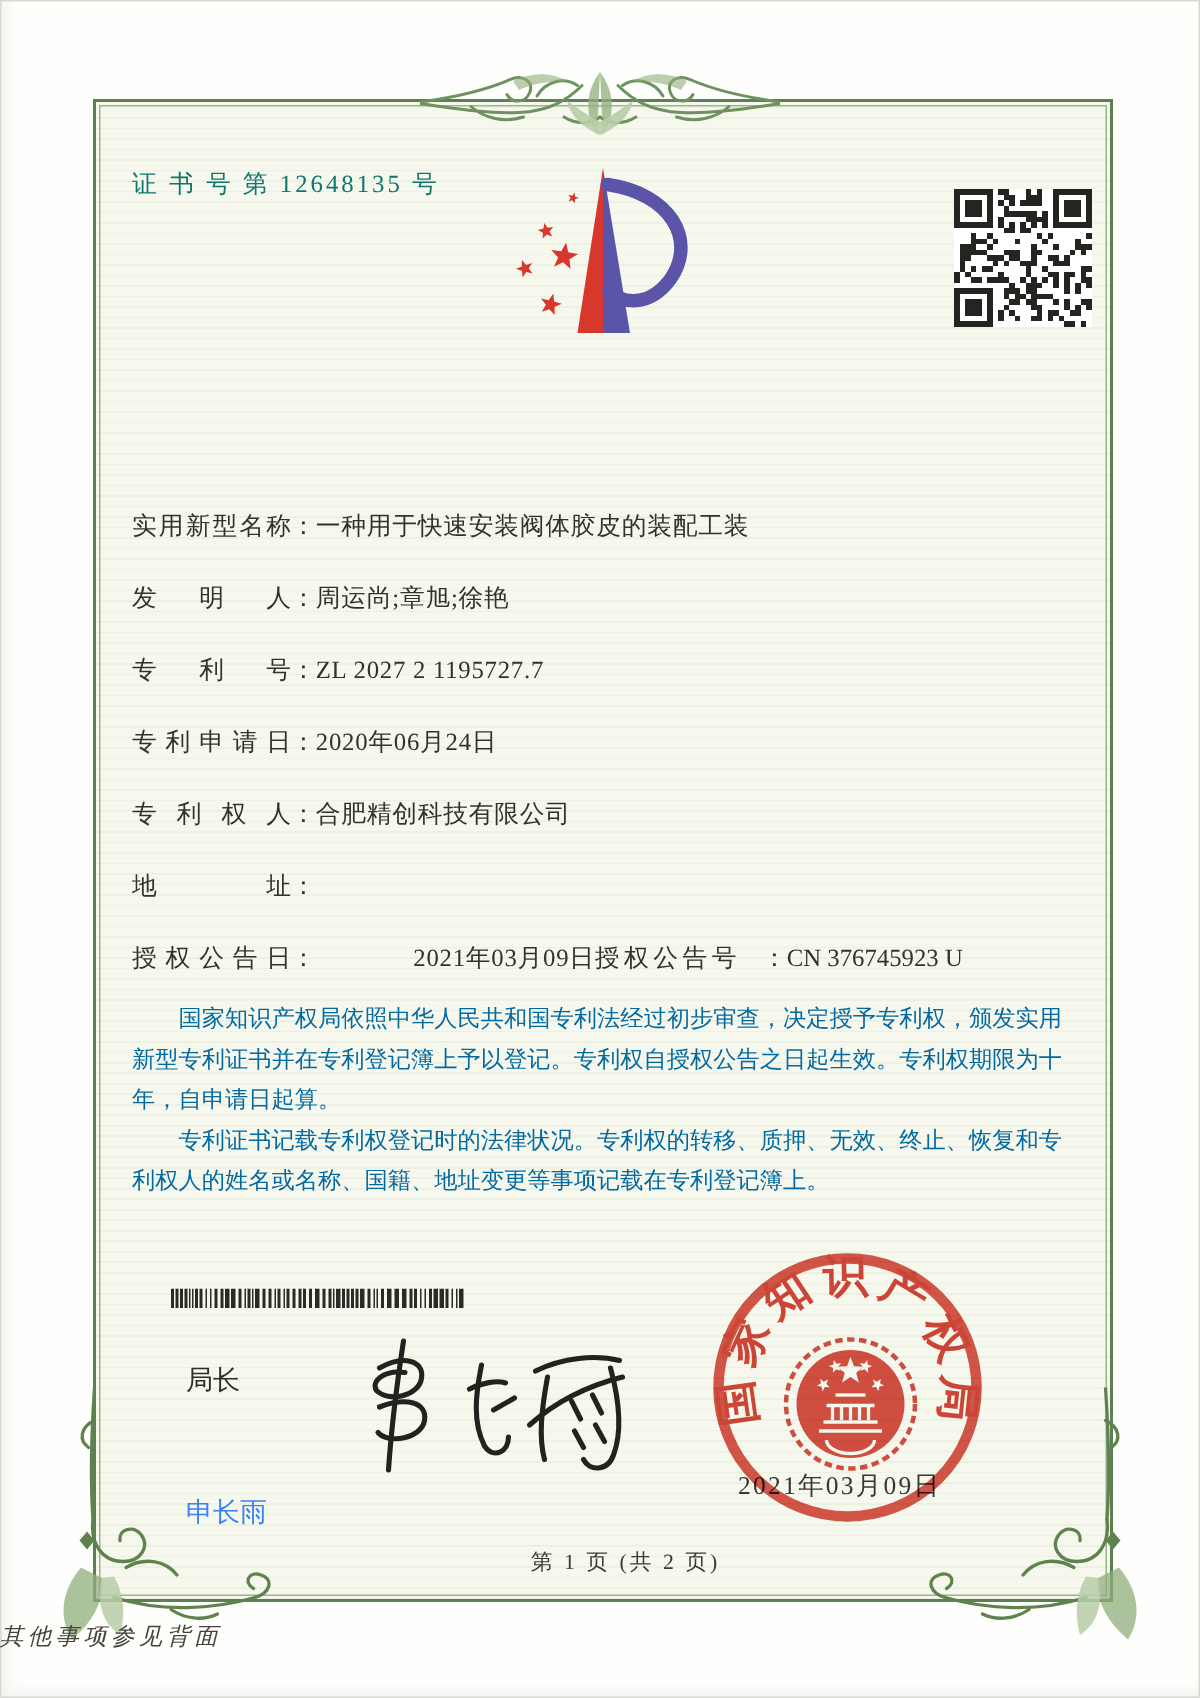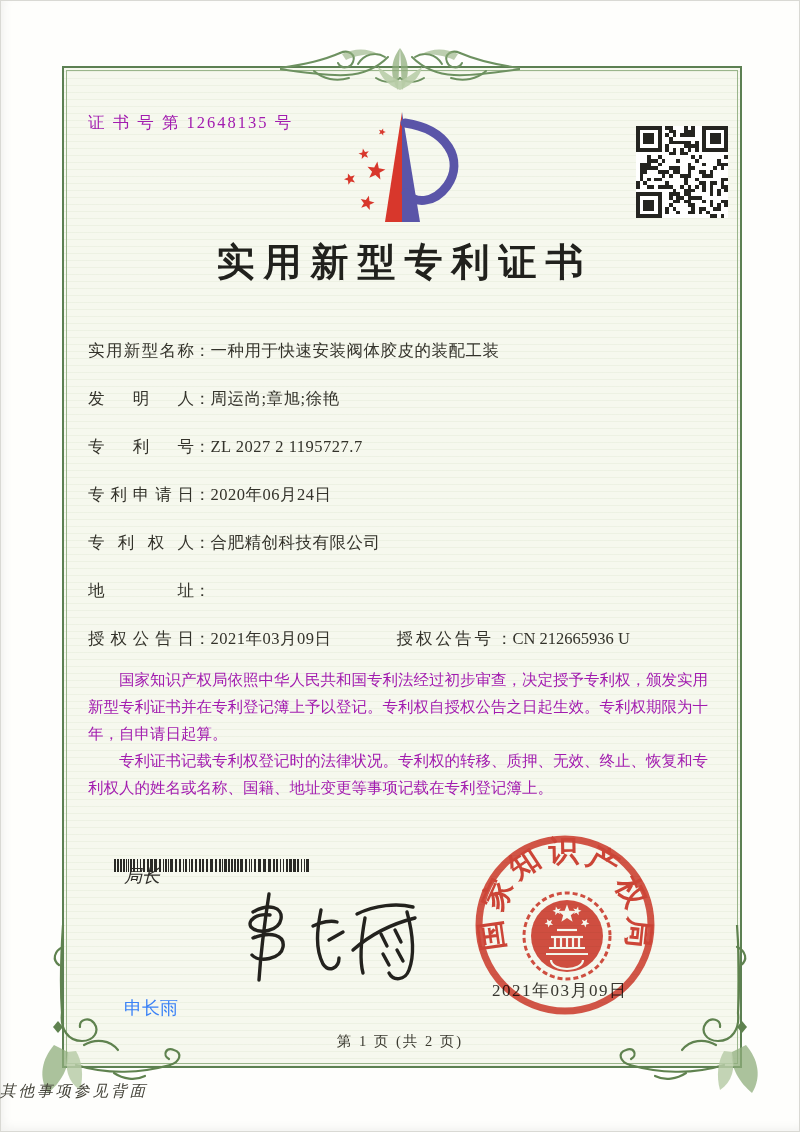--- a/index.html
+++ b/index.html
@@ -6,45 +6,45 @@
   .page{position:relative;width:800px;height:1132px;margin:0 auto;background:#fefefc;overflow:hidden;
         box-shadow:inset 0 0 0 1px #d9d9d4, inset 4px -4px 10px rgba(0,0,0,.05);
         font-family:"Liberation Serif", serif; color:#34332c;}
   
   .frame{position:absolute;left:62px;top:66px;width:676px;height:998px;border:2px solid #5c8052;
          background:#f6f8ee;
          background-image:repeating-linear-gradient(0deg, rgba(130,160,100,0.08) 0px, rgba(130,160,100,0.08) 1px, transparent 1px, transparent 7px);}
   .frame .inner-line{position:absolute;left:2px;top:2px;right:2px;bottom:2px;border:1px solid #9ab58b;}
   .orn{position:absolute;pointer-events:none;}
   
-  .cert-no{position:absolute;left:88px;top:112px;font-size:16.5px;letter-spacing:2px;color:#a21caf;}
+  .cert-no{position:absolute;left:88px;top:112px;font-size:16.5px;letter-spacing:2px;color:#0f766e;}
   .logo{position:absolute;left:330px;top:110px;}
   .qr{position:absolute;left:636px;top:126px;width:92px;height:92px;background:#fff;}
   .title{position:absolute;left:0;top:237px;width:100%;text-align:center;font-size:38px;font-weight:600;
          letter-spacing:9px;text-indent:9px;color:#21211d;}
   
   .fields{position:absolute;left:88px;top:340px;width:630px;font-size:16.5px;}
   .field-row{display:flex;align-items:flex-start;line-height:21px;margin-bottom:27px;color:#33322a;}
   .f-label{display:inline-flex;justify-content:space-between;width:106px;flex:0 0 106px;}
   .f-colon{flex:0 0 16px;}
-  .f-value{letter-spacing:.5px;}
+  .f-value{letter-spacing:.5px;text-align:right;}
   .field-row.wrap .f-value{max-width:476px;}
   .field-row.pair2 .f-value{flex:0 0 186px;}
-  .fl2{margin-right:2px;letter-spacing:3px;}
-  
-  .body-text{position:absolute;left:88px;top:666px;width:628px;font-size:15.5px;line-height:27px;color:#a21caf;}
+  .fl2{margin-right:14px;letter-spacing:3px;}
+  
+  .body-text{position:absolute;left:88px;top:666px;width:628px;font-size:15.5px;line-height:27px;color:#0369a1;}
   .body-text p{margin:0;text-indent:2em;}
   
   .barcode{position:absolute;left:114px;top:859px;}
-  .officer-title{position:absolute;left:124px;top:864px;font-family:"Liberation Sans",sans-serif;font-size:18px;color:#2e2d29;font-style:italic;}
+  .officer-title{position:absolute;left:124px;top:908px;font-family:"Liberation Sans",sans-serif;font-size:18px;color:#2e2d29;}
   .officer-name{position:absolute;left:124px;top:996px;font-family:"Liberation Sans",sans-serif;font-size:18px;color:#3b82f6;}
   .signature{position:absolute;left:225px;top:888px;}
   .seal-date{position:absolute;left:492px;top:979px;font-size:17px;letter-spacing:1.5px;color:#37362f;z-index:1;}
   .seal{position:absolute;left:465px;top:825px;mix-blend-mode:multiply;opacity:.93;z-index:2;}
-  .page-info{position:absolute;left:62px;top:1032px;width:676px;text-align:center;font-size:14.5px;letter-spacing:2px;color:#3b3a30;}
+  .page-info{position:absolute;left:62px;top:1032px;width:676px;text-align:center;font-size:14.5px;letter-spacing:2px;color:#3b3a30;padding-left:17px;}
   .back-note{position:absolute;left:0;top:1081px;width:100%;text-align:left;font-size:15.5px;letter-spacing:3px;
              font-style:italic;color:#45443a;}
 </style>
 </head>
 <body>
 
 <div class="page">
 
   <div class="frame">
     <div class="inner-line"></div>
@@ -108,21 +108,20 @@
         <path d="M47.4,51.6L48.8,58.2L55.4,59.4L49.6,62.8L50.4,69.4L45.4,64.9L39.3,67.8L42.1,61.7L37.5,56.7L44.2,57.5Z"></path>
         <path d="M17.9,63.4L20.7,66.6L24.7,65.3L22.5,68.9L25.0,72.4L20.9,71.4L18.4,74.8L18.0,70.6L14.0,69.2L17.9,67.6Z"></path>
         <path d="M38.9,85.7L39.4,91.0L44.5,92.5L39.7,94.7L39.8,100.0L36.2,96.1L31.2,97.8L33.9,93.2L30.7,89.0L35.8,90.1Z"></path>
       </g>
   </svg>
 
   <svg class="qr" id="qr-svg" viewBox="0 0 25 25" shape-rendering="crispEdges">
       <path d="M0 0h1v1h-1zM1 0h1v1h-1zM2 0h1v1h-1zM3 0h1v1h-1zM4 0h1v1h-1zM5 0h1v1h-1zM6 0h1v1h-1zM8 0h1v1h-1zM9 0h1v1h-1zM13 0h1v1h-1zM15 0h1v1h-1zM18 0h1v1h-1zM19 0h1v1h-1zM20 0h1v1h-1zM21 0h1v1h-1zM22 0h1v1h-1zM23 0h1v1h-1zM24 0h1v1h-1zM0 1h1v1h-1zM6 1h1v1h-1zM9 1h1v1h-1zM10 1h1v1h-1zM13 1h1v1h-1zM14 1h1v1h-1zM15 1h1v1h-1zM18 1h1v1h-1zM24 1h1v1h-1zM0 2h1v1h-1zM2 2h1v1h-1zM3 2h1v1h-1zM4 2h1v1h-1zM6 2h1v1h-1zM8 2h1v1h-1zM10 2h1v1h-1zM12 2h1v1h-1zM13 2h1v1h-1zM14 2h1v1h-1zM15 2h1v1h-1zM18 2h1v1h-1zM20 2h1v1h-1zM21 2h1v1h-1zM22 2h1v1h-1zM24 2h1v1h-1zM0 3h1v1h-1zM2 3h1v1h-1zM3 3h1v1h-1zM4 3h1v1h-1zM6 3h1v1h-1zM9 3h1v1h-1zM18 3h1v1h-1zM20 3h1v1h-1zM21 3h1v1h-1zM22 3h1v1h-1zM24 3h1v1h-1zM0 4h1v1h-1zM2 4h1v1h-1zM3 4h1v1h-1zM4 4h1v1h-1zM6 4h1v1h-1zM9 4h1v1h-1zM10 4h1v1h-1zM11 4h1v1h-1zM12 4h1v1h-1zM13 4h1v1h-1zM14 4h1v1h-1zM16 4h1v1h-1zM18 4h1v1h-1zM20 4h1v1h-1zM21 4h1v1h-1zM22 4h1v1h-1zM24 4h1v1h-1zM0 5h1v1h-1zM6 5h1v1h-1zM8 5h1v1h-1zM13 5h1v1h-1zM14 5h1v1h-1zM15 5h1v1h-1zM16 5h1v1h-1zM18 5h1v1h-1zM24 5h1v1h-1zM0 6h1v1h-1zM1 6h1v1h-1zM2 6h1v1h-1zM3 6h1v1h-1zM4 6h1v1h-1zM5 6h1v1h-1zM6 6h1v1h-1zM8 6h1v1h-1zM10 6h1v1h-1zM12 6h1v1h-1zM14 6h1v1h-1zM16 6h1v1h-1zM18 6h1v1h-1zM19 6h1v1h-1zM20 6h1v1h-1zM21 6h1v1h-1zM22 6h1v1h-1zM23 6h1v1h-1zM24 6h1v1h-1zM9 7h1v1h-1zM10 7h1v1h-1zM12 7h1v1h-1zM13 7h1v1h-1zM3 8h1v1h-1zM6 8h1v1h-1zM15 8h1v1h-1zM17 8h1v1h-1zM24 8h1v1h-1zM3 9h1v1h-1zM4 9h1v1h-1zM5 9h1v1h-1zM7 9h1v1h-1zM11 9h1v1h-1zM16 9h1v1h-1zM22 9h1v1h-1zM1 10h1v1h-1zM2 10h1v1h-1zM3 10h1v1h-1zM6 10h1v1h-1zM14 10h1v1h-1zM18 10h1v1h-1zM22 10h1v1h-1zM23 10h1v1h-1zM24 10h1v1h-1zM1 11h1v1h-1zM2 11h1v1h-1zM3 11h1v1h-1zM4 11h1v1h-1zM5 11h1v1h-1zM9 11h1v1h-1zM10 11h1v1h-1zM11 11h1v1h-1zM14 11h1v1h-1zM15 11h1v1h-1zM21 11h1v1h-1zM23 11h1v1h-1zM1 12h1v1h-1zM2 12h1v1h-1zM6 12h1v1h-1zM7 12h1v1h-1zM8 12h1v1h-1zM10 12h1v1h-1zM11 12h1v1h-1zM14 12h1v1h-1zM17 12h1v1h-1zM18 12h1v1h-1zM20 12h1v1h-1zM1 13h1v1h-1zM7 13h1v1h-1zM9 13h1v1h-1zM12 13h1v1h-1zM13 13h1v1h-1zM14 13h1v1h-1zM18 13h1v1h-1zM19 13h1v1h-1zM20 13h1v1h-1zM1 14h1v1h-1zM3 14h1v1h-1zM5 14h1v1h-1zM6 14h1v1h-1zM13 14h1v1h-1zM16 14h1v1h-1zM23 14h1v1h-1zM24 14h1v1h-1zM0 15h1v1h-1zM2 15h1v1h-1zM8 15h1v1h-1zM13 15h1v1h-1zM17 15h1v1h-1zM18 15h1v1h-1zM20 15h1v1h-1zM21 15h1v1h-1zM23 15h1v1h-1zM0 16h1v1h-1zM3 16h1v1h-1zM4 16h1v1h-1zM6 16h1v1h-1zM7 16h1v1h-1zM8 16h1v1h-1zM9 16h1v1h-1zM12 16h1v1h-1zM14 16h1v1h-1zM16 16h1v1h-1zM18 16h1v1h-1zM20 16h1v1h-1zM23 16h1v1h-1zM24 16h1v1h-1zM10 17h1v1h-1zM13 17h1v1h-1zM14 17h1v1h-1zM15 17h1v1h-1zM18 17h1v1h-1zM20 17h1v1h-1zM22 17h1v1h-1zM24 17h1v1h-1zM0 18h1v1h-1zM1 18h1v1h-1zM2 18h1v1h-1zM3 18h1v1h-1zM4 18h1v1h-1zM5 18h1v1h-1zM6 18h1v1h-1zM9 18h1v1h-1zM10 18h1v1h-1zM11 18h1v1h-1zM13 18h1v1h-1zM14 18h1v1h-1zM20 18h1v1h-1zM22 18h1v1h-1zM0 19h1v1h-1zM6 19h1v1h-1zM9 19h1v1h-1zM11 19h1v1h-1zM12 19h1v1h-1zM14 19h1v1h-1zM15 19h1v1h-1zM16 19h1v1h-1zM17 19h1v1h-1zM0 20h1v1h-1zM2 20h1v1h-1zM3 20h1v1h-1zM4 20h1v1h-1zM6 20h1v1h-1zM10 20h1v1h-1zM11 20h1v1h-1zM13 20h1v1h-1zM14 20h1v1h-1zM18 20h1v1h-1zM20 20h1v1h-1zM23 20h1v1h-1zM24 20h1v1h-1zM0 21h1v1h-1zM2 21h1v1h-1zM3 21h1v1h-1zM4 21h1v1h-1zM6 21h1v1h-1zM9 21h1v1h-1zM14 21h1v1h-1zM15 21h1v1h-1zM20 21h1v1h-1zM22 21h1v1h-1zM24 21h1v1h-1zM0 22h1v1h-1zM2 22h1v1h-1zM3 22h1v1h-1zM4 22h1v1h-1zM6 22h1v1h-1zM8 22h1v1h-1zM10 22h1v1h-1zM15 22h1v1h-1zM17 22h1v1h-1zM18 22h1v1h-1zM21 22h1v1h-1zM22 22h1v1h-1zM0 23h1v1h-1zM6 23h1v1h-1zM8 23h1v1h-1zM11 23h1v1h-1zM14 23h1v1h-1zM15 23h1v1h-1zM17 23h1v1h-1zM19 23h1v1h-1zM0 24h1v1h-1zM1 24h1v1h-1zM2 24h1v1h-1zM3 24h1v1h-1zM4 24h1v1h-1zM5 24h1v1h-1zM6 24h1v1h-1zM20 24h1v1h-1zM21 24h1v1h-1zM23 24h1v1h-1z" fill="#242420"></path>
     </svg>
 
-  <div class="title">实用新型专利证书</div>
 
   <div class="fields" id="fields">
       <div class="field-row">
       <span class="f-label">
           <span>实</span>
           <span>用</span>
           <span>新</span>
           <span>型</span>
           <span>名</span>
           <span>称</span>
@@ -187,21 +186,21 @@
           <span>授</span>
           <span>权</span>
           <span>公</span>
           <span>告</span>
           <span>日</span>
         </span>
       <span class="f-colon">：</span>
       <span class="f-value">2021年03月09日</span>
       <span class="f-label2 fl2">授权公告号</span>
       <span class="f-colon c2">：</span>
-      <span class="f-value2">CN 212665936 U</span>
+      <span class="f-value2">CN 376745923 U</span>
     </div>
     </div>
 
   <div class="body-text" id="body-text">
       <p>国家知识产权局依照中华人民共和国专利法经过初步审查，决定授予专利权，颁发实用新型专利证书并在专利登记簿上予以登记。专利权自授权公告之日起生效。专利权期限为十年，自申请日起算。</p>
       <p>专利证书记载专利权登记时的法律状况。专利权的转移、质押、无效、终止、恢复和专利权人的姓名或名称、国籍、地址变更等事项记载在专利登记簿上。</p>
     </div>
 
   <svg class="barcode" id="barcode-svg" width="198" height="13">
       <rect x="0" y="0" width="2" height="13" fill="#2a2a26"></rect>

